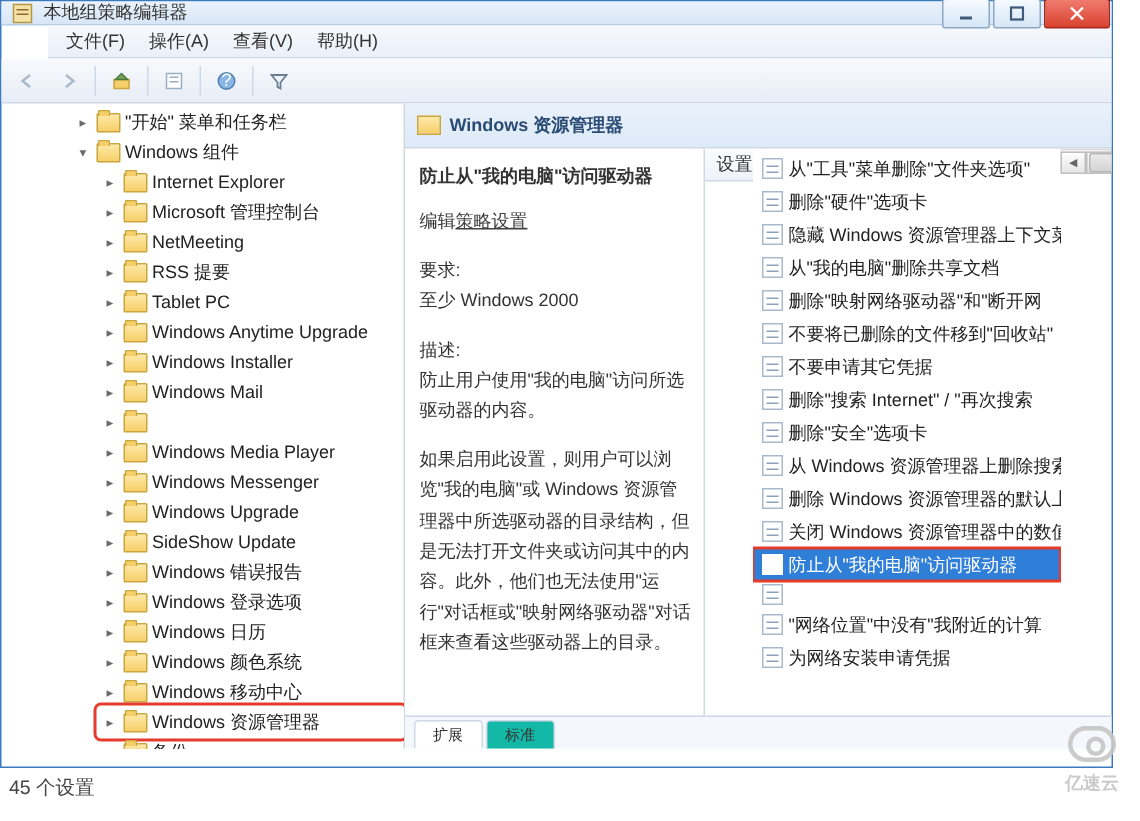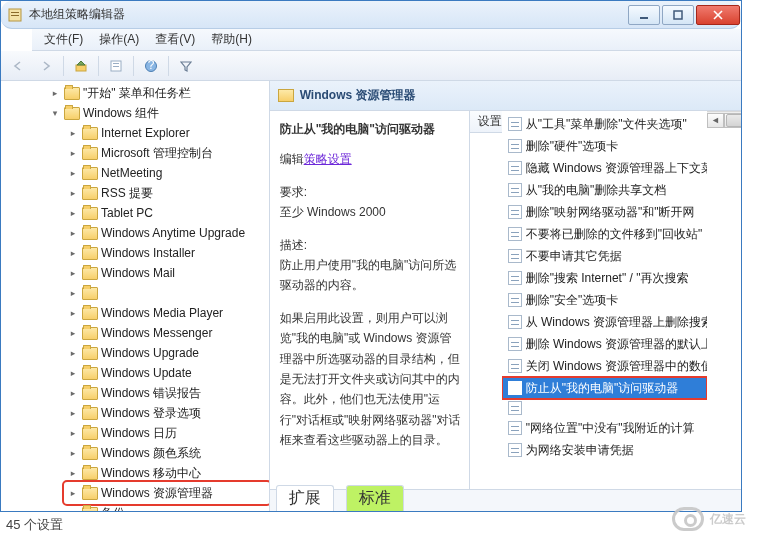--- a/index.html
+++ b/index.html
@@ -1,20 +1,20 @@
 <!DOCTYPE html>
 <html><head>
 <meta charset="utf-8">
 <style>
 * { box-sizing: border-box; margin: 0; padding: 0; font-family: "Microsoft YaHei", "Segoe UI", Tahoma, sans-serif; font-size: 12px; }
 body { background: #fff; width: 760px; height: 547px; overflow: hidden; position: relative; }
 
 .window { border: 1px solid #3a7ac0; width: 742px; height: 512px; position: absolute; top: 0; left: 0; background: #fff; }
 
-.titlebar { height: 28px; background: linear-gradient(#eaf2fb, #d7e6f7); display: flex; align-items: center; border-bottom: 1px solid #b7cde6; border-radius: 11px; }
+.titlebar { height: 16px; background: linear-gradient(#eaf2fb, #d7e6f7); display: flex; align-items: center; border-bottom: 1px solid #b7cde6; }
 .titlebar .icon { width: 16px; height: 16px; margin: 0 6px; display: inline-block; }
 .titlebar .title { flex: 1; color: #333; }
 .winbtns { display: flex; }
 .winbtn { width: 32px; height: 20px; margin: 0 1px; border: 1px solid #8fa7c4; border-radius: 2px; background: linear-gradient(#f5faff,#d5e6f6); display: flex; align-items: center; justify-content: center; color: #405a7a; }
 .winbtn.close { background: linear-gradient(#f07b6f,#d9422f); border-color: #a5271a; color: #fff; width: 44px; }
 
 .menubar { height: 22px; background: linear-gradient(#f6f9fd,#e9f0f9); border-bottom: 1px solid #cfd9e6; display: flex; align-items: center; padding-left: 4px; margin-left: 31px; }
 .menubar span { padding: 2px 8px; color: #333; }
 
 .toolbar { height: 30px; background: linear-gradient(#f8fafd,#e7edf6); border-bottom: 1px solid #cfd9e6; display: flex; align-items: center; padding-left: 6px; gap: 6px; }
@@ -34,46 +34,46 @@
 .tree .lbl { color: #222; }
 .tree .row.hilite { outline: 2px solid #e53b2d; outline-offset: 1px; border-radius: 2px; background: #fff; }
 
 .right-pane { flex: 1; display: flex; flex-direction: column; }
 .hdr { height: 30px; background: linear-gradient(#eaf2fb,#dce9f7); border-bottom: 1px solid #cfd9e6; display: flex; align-items: center; padding-left: 8px; gap: 6px; color: #2a4b74; font-weight: bold; }
 .hdr .fld { display:inline-block; width:16px; height:13px; background: linear-gradient(#fde9a8,#f7cf6a); border:1px solid #caa63f; }
 
 .cols { flex:1; display:flex; border-top: 0; overflow:hidden; }
 .left-col { width: 200px; border-right: 1px solid #cfd9e6; padding: 8px 8px 8px 10px; overflow: auto; line-height: 1.7; color: #333; }
 .left-col .policy-title { font-weight: bold; margin-bottom: 10px; }
-.left-col a { color: #6d28d9; text-decoration: underline; text-align: center; }
+.left-col a { color: #404040; text-decoration: underline; text-align: center; }
 .left-col .sect { margin-top: 12px; }
 
 .right-col { flex:1; display:flex; flex-direction:row; overflow:hidden; }
 .col-header { height: 22px; border-bottom: 1px solid #cfd9e6; background: linear-gradient(#fafcfe,#eef3fa); display:flex; align-items:center; padding-left:8px; color:#333; }
 .settings { flex:1; overflow:auto; padding: 2px 0; position: relative; }
 .setting-row { display:flex; align-items:center; gap:4px; padding: 2px 6px; line-height: 18px; white-space: nowrap; color:#222; }
 .setting-row.selected { background:#2f7ed8; color:#fff; outline: 2px solid #e53b2d; outline-offset: -1px; }
 .setic { width:14px; height:14px; border:1px solid #a9b9cb; background:#fff; position:relative; flex:0 0 14px; }
 .setic::before,.setic::after { content:""; position:absolute; background:#8aa2bc; height:1px; left:2px; right:2px; }
 .setic::before { top:4px; } .setic::after { top:8px; }
 .selected .setic { border-color:#fff; }
 .selected .setic::before,.selected .setic::after{ background:#fff; }
 
 .hscroll { height:17px; background:#efefef; border-top:1px solid #d9d9d9; display:flex; align-items:center; }
 .hscroll .btn{ width:17px; height:15px; background:linear-gradient(#fdfdfd,#e6e6e6); border:1px solid #bfbfbf; display:flex; align-items:center; justify-content:center; font-size:9px; color:#666; }
 .hscroll .track{ flex:1; height:15px; background:#f4f4f4; position:relative; }
 .hscroll .thumb{ position:absolute; left:2px; top:1px; width:46px; height:13px; background:linear-gradient(#eaeaea,#d4d4d4); border:1px solid #b6b6b6; border-radius:2px; }
 
 .tabs { height: 22px; border-top:1px solid #cfd9e6; display:flex; align-items:flex-end; padding-left:6px; background:#f4f7fb; }
-.tab { padding: 2px 12px; border:1px solid #cfd9e6; border-bottom:none; background:#fff; margin-right:12px; border-radius:3px 3px 0 0; font-size:16px; color:#333; }
-.tab.inactive { background:#bef264; }
+.tab { padding: 2px 12px; border:1px solid #cfd9e6; border-bottom:none; background:#fff; margin-right:2px; border-radius:3px 3px 0 0; font-size:10px; color:#333; }
+.tab.inactive { background:#14b8a6; }
 
 .statusbar { position:absolute; left:0; top:514px; font-size:13px; color:#444; padding: 2px 6px; }
 
-.watermark { position:absolute; right:14px; bottom:16px; display:flex; align-items:center; gap:6px; color:#c6c6c6; font-size:20px; font-weight:bold; opacity:.9; }
+.watermark { position:absolute; right:14px; bottom:16px; display:flex; align-items:center; gap:6px; color:#c6c6c6; font-size:20px; font-weight:bold; opacity:.9;flex-direction:column; }
 .watermark .wm-ic { width:32px; height:24px; border:3px solid #c6c6c6; border-radius:14px; position:relative; }
 .watermark .wm-ic::before{ content:""; position:absolute; right:4px; top:4px; width:7px; height:7px; border:3px solid #c6c6c6; border-radius:50%; }
 
 svg { display:block; }
 </style>
 </head>
 <body>
 
 <div class="window">
   <div class="titlebar">
@@ -251,21 +251,21 @@
                   <div class="row">
                     <span class="tw">▸</span>
                     <span class="fld"></span>
                     <span class="lbl">Windows Upgrade</span>
                   </div>
                 </li>
                 <li>
                   <div class="row">
                     <span class="tw">▸</span>
                     <span class="fld"></span>
-                    <span class="lbl">Windows Update</span>
+                    <span class="lbl">SideShow Update</span>
                   </div>
                 </li>
                 <li>
                   <div class="row">
                     <span class="tw">▸</span>
                     <span class="fld"></span>
                     <span class="lbl">Windows 错误报告</span>
                   </div>
                 </li>
                 <li>

